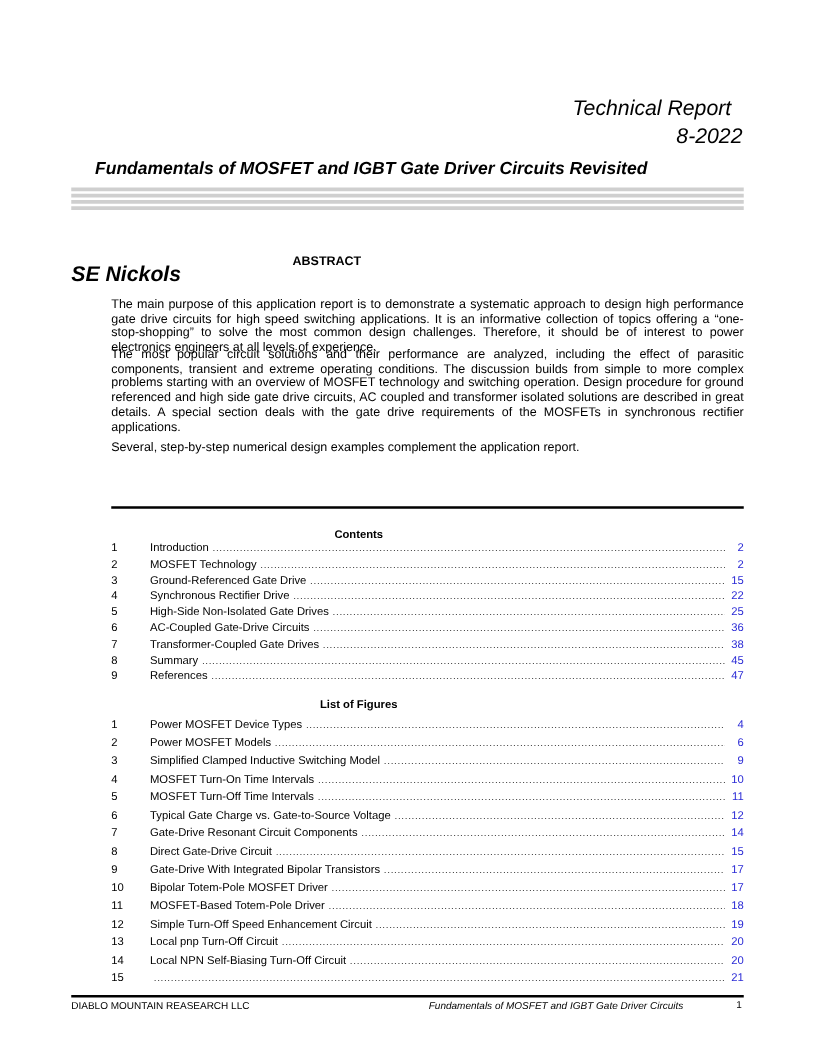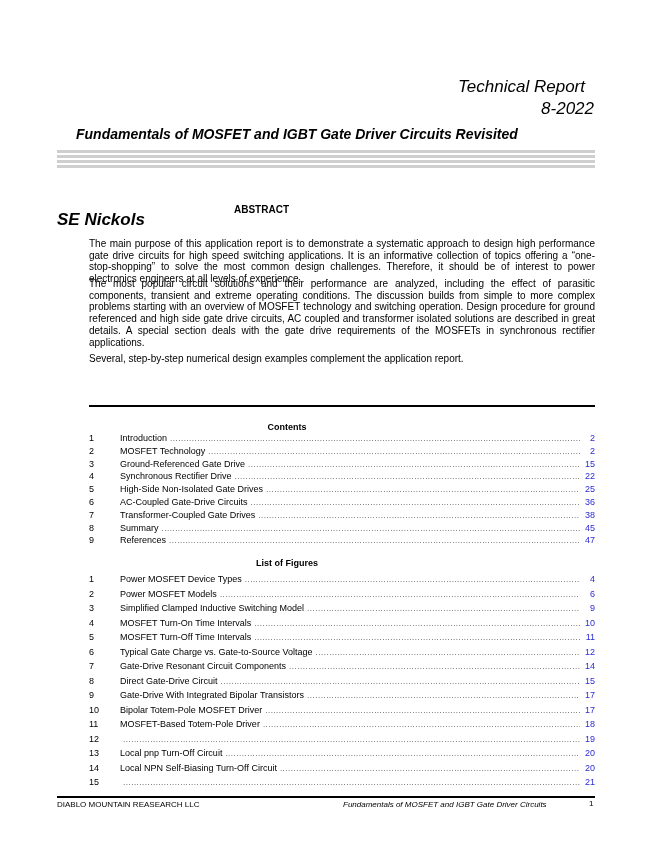--- a/index.html
+++ b/index.html
@@ -178,20 +178,21 @@
       <span class="toc-page">17</span>
     </div>
     <div class="toc-row fig-row">
       <span class="toc-num">11</span>
       <span class="toc-title">MOSFET-Based Totem-Pole Driver</span>
       <span class="toc-dots"></span>
       <span class="toc-page">18</span>
     </div>
     <div class="toc-row fig-row">
       <span class="toc-num">12</span>
+      <span class="toc-title">Simple Turn-Off Speed Enhancement Circuit</span>
       <span class="toc-dots"></span>
       <span class="toc-page">19</span>
     </div>
     <div class="toc-row fig-row">
       <span class="toc-num">13</span>
       <span class="toc-title">Local pnp Turn-Off Circuit</span>
       <span class="toc-dots"></span>
       <span class="toc-page">20</span>
     </div>
     <div class="toc-row fig-row">

